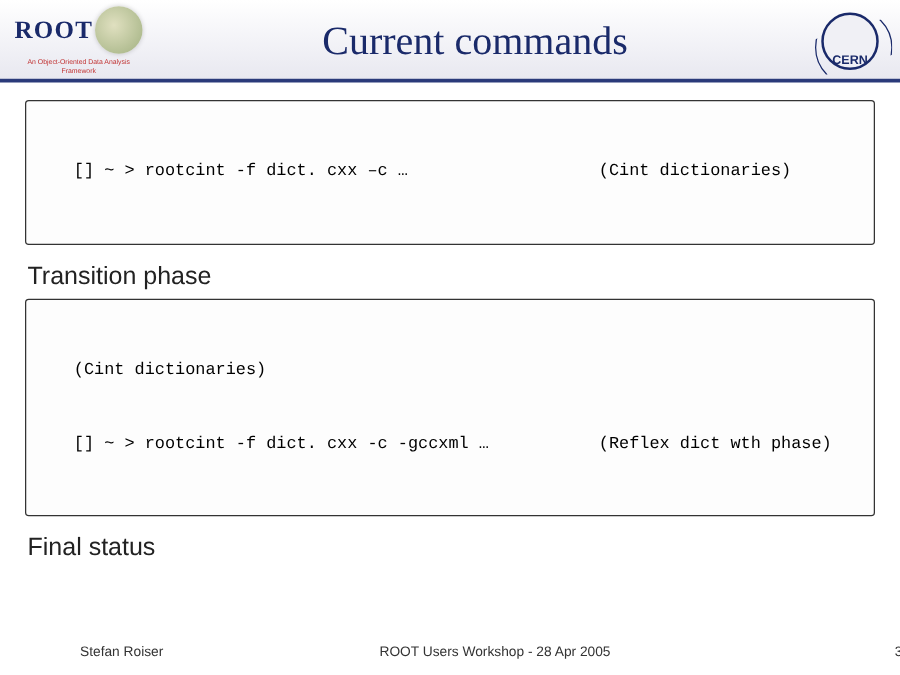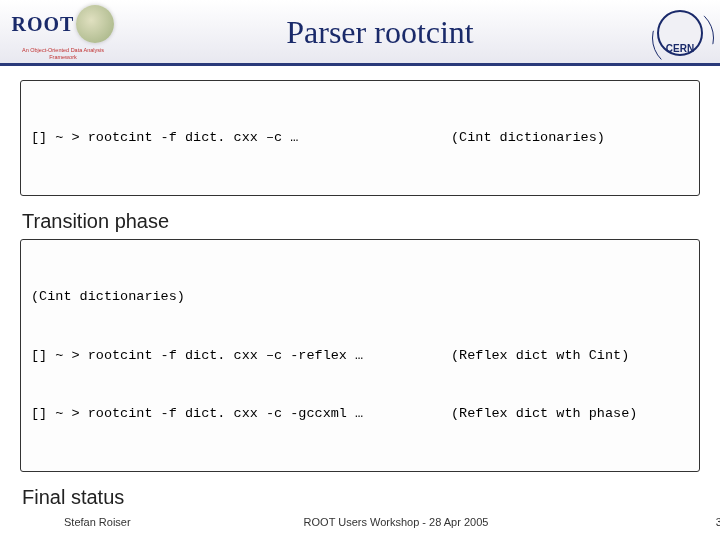--- a/index.html
+++ b/index.html
@@ -90,21 +90,21 @@
     border: 1px solid #333;
     border-radius: 3px;
     background: #fdfdfd;
     padding: 8px 10px;
     font-family: "Courier New", Courier, monospace;
     font-size: 13.5px;
     line-height: 1.45;
     white-space: pre;
     margin-bottom: 14px;
   }
-  .code-row { display: flex; }
+  .code-row { display: flex; margin-left: 28px; }
   .code-cmd { flex: 0 0 420px; }
   .code-desc { flex: 1; }
   .footer {
     position: absolute;
     bottom: 12px; left: 0; width: 100%;
     display: flex;
     justify-content: space-between;
     font-size: 11px;
     color: #333;
     padding: 0 28px;
@@ -116,21 +116,21 @@
 <body>
 
 <div class="header">
   <div class="logo-left">
     <div class="root-word">
       <span>ROOT</span>
       <span class="root-swirl"></span>
     </div>
     <div class="root-tag">An Object-Oriented Data Analysis Framework</div>
   </div>
-  <div class="title">Parser rootcint</div>
+  <div class="title">Current commands</div>
   <div class="logo-right">
     <div class="cern">
       <span>CERN</span>
     </div>
   </div>
 </div>
 
 <div class="content">
 
   <div class="code-box">
@@ -139,24 +139,20 @@
       <span class="code-desc">(Cint dictionaries)</span>
     </div>
   </div>
 
   <div class="section-head">Transition phase</div>
   <div class="code-box">
     <div class="code-row">
       <span class="code-desc">(Cint dictionaries)</span>
     </div>
     <div class="code-row">
-      <span class="code-cmd">[] ~ &gt; rootcint -f dict. cxx –c -reflex …</span>
-      <span class="code-desc">(Reflex dict wth Cint)</span>
-    </div>
-    <div class="code-row">
       <span class="code-cmd">[] ~ &gt; rootcint -f dict. cxx -c -gccxml …</span>
       <span class="code-desc">(Reflex dict wth phase)</span>
     </div>
   </div>
 
   <div class="section-head">Final status</div>
 
 </div>
 
 <div class="footer">

